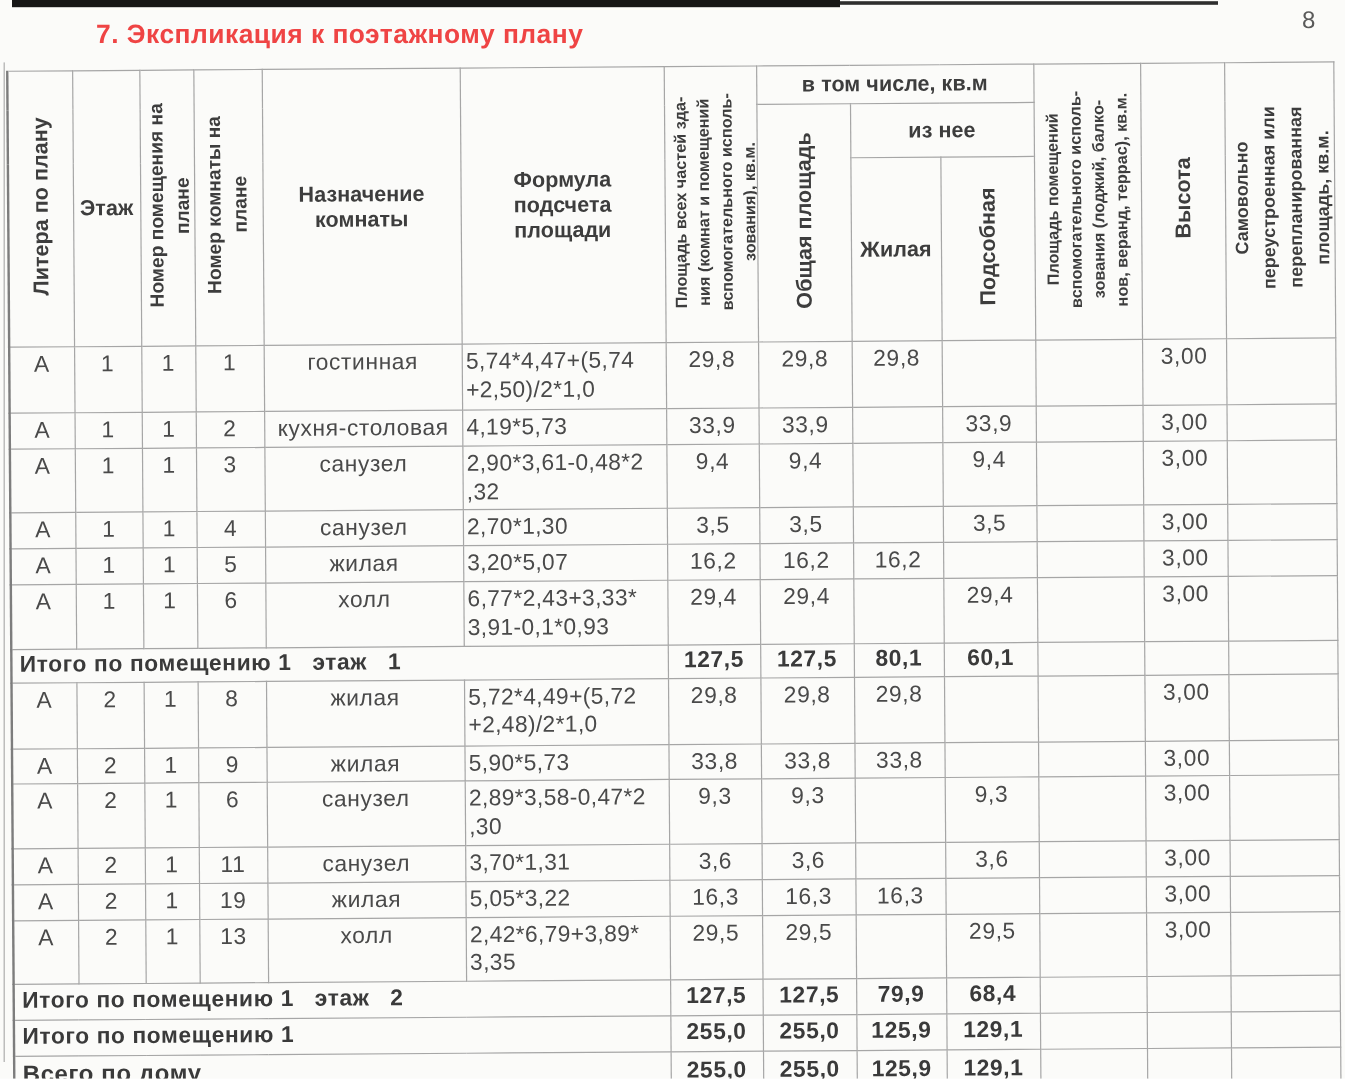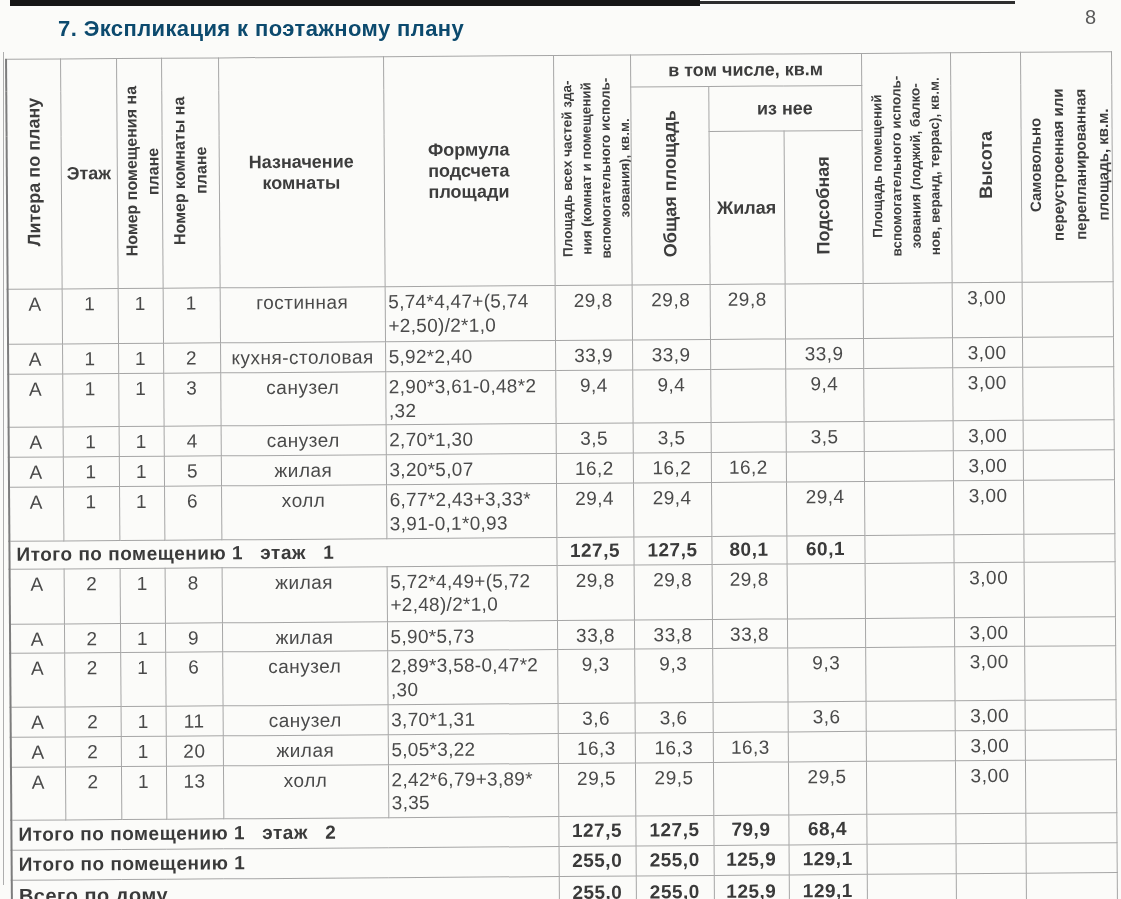--- a/index.html
+++ b/index.html
@@ -10,21 +10,21 @@
     font-family:"Liberation Sans","DejaVu Sans",sans-serif;
     color:#464646;
     overflow:hidden;
   }
   
   .scan-bar-1 { position:absolute; left:10px; top:0; width:690px; height:6px; background:#161616; }
   .scan-bar-2 { position:absolute; left:700px; top:1px; width:315px; height:3px; background:#2e2e2e; }
   .scan-line-left { position:absolute; left:3px; top:52px; width:1px; height:833px; background:#9b9b9b; opacity:.8; }
 
   .page-number { position:absolute; left:1085px; top:6px; font-size:20px; color:#5a5a5a; }
-  .title { position:absolute; left:58px; top:16px; font-size:22px; font-weight:bold; letter-spacing:.4px; color:#0c4a6e; }
+  .title { position:absolute; left:80px; top:16px; font-size:22px; font-weight:bold; letter-spacing:.4px; color:#ef4444; }
 
   table.expl {
     position:absolute; left:8px; top:55px; width:1105px;
     border-collapse:collapse; table-layout:fixed;
     transform:rotate(-0.4deg); transform-origin:50% 50%;
     border:1px solid #8d8d8d; border-left:2px solid #7d7d7d;
   }
   .expl th, .expl td { border:1px solid #a6a6a6; padding:2px 3px; overflow:hidden; }
 
   
@@ -133,21 +133,21 @@
         <td></td>
         <td>3,00</td>
         <td></td>
       </tr>
       <tr class="r27">
         <td>А</td>
         <td>1</td>
         <td>1</td>
         <td>2</td>
         <td>кухня-столовая</td>
-        <td class="formula">5,92*2,40</td>
+        <td class="formula">4,19*5,73</td>
         <td>33,9</td>
         <td>33,9</td>
         <td></td>
         <td>33,9</td>
         <td></td>
         <td>3,00</td>
         <td></td>
       </tr>
       <tr class="r50">
         <td>А</td>
@@ -280,21 +280,21 @@
         <td></td>
         <td>3,6</td>
         <td></td>
         <td>3,00</td>
         <td></td>
       </tr>
       <tr class="r30">
         <td>А</td>
         <td>2</td>
         <td>1</td>
-        <td>20</td>
+        <td>19</td>
         <td>жилая</td>
         <td class="formula">5,05*3,22</td>
         <td>16,3</td>
         <td>16,3</td>
         <td>16,3</td>
         <td></td>
         <td></td>
         <td>3,00</td>
         <td></td>
       </tr>

